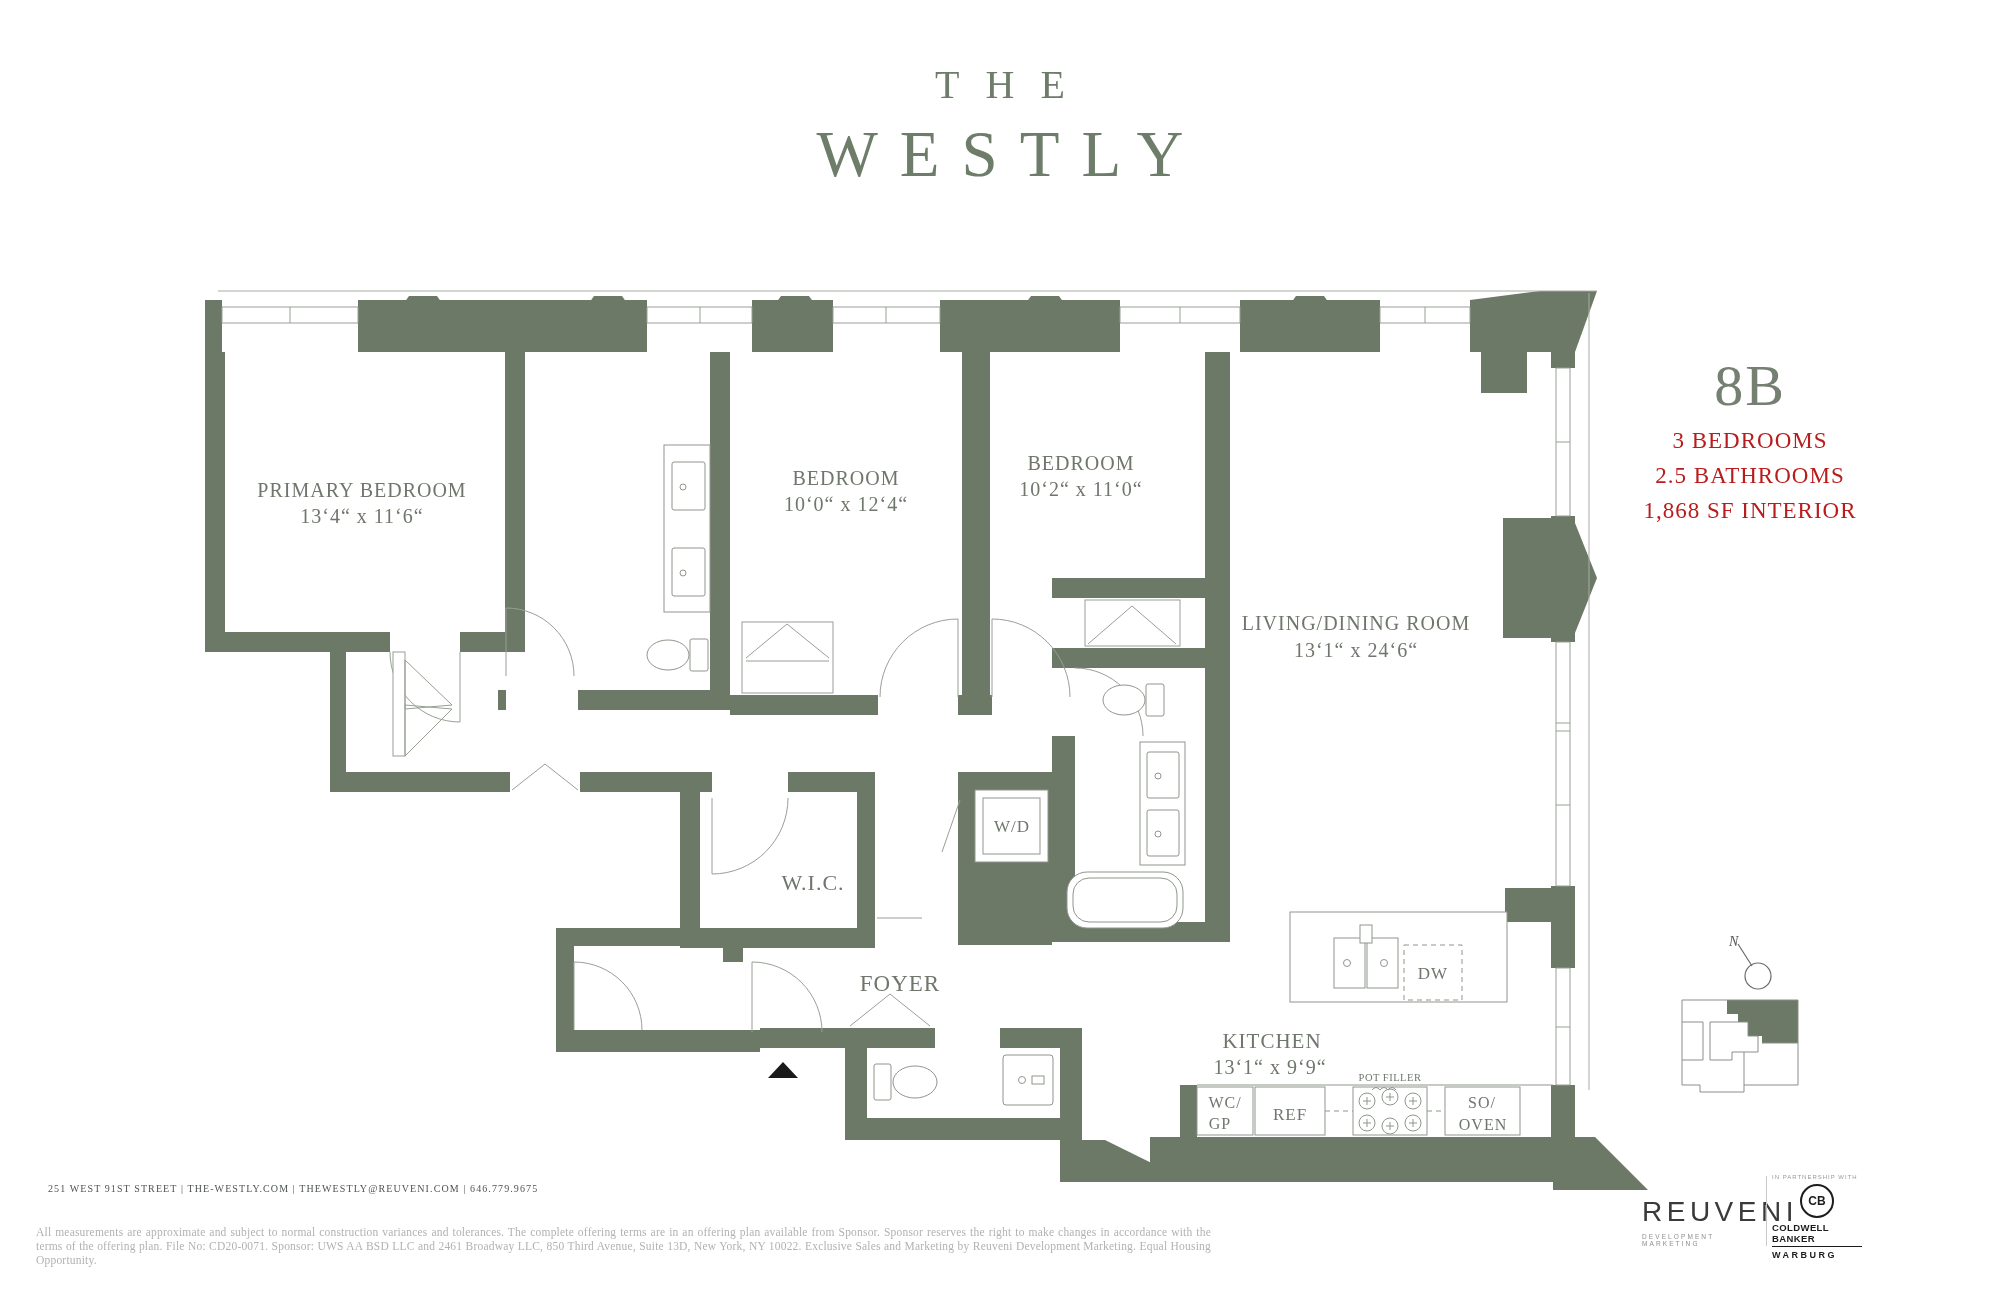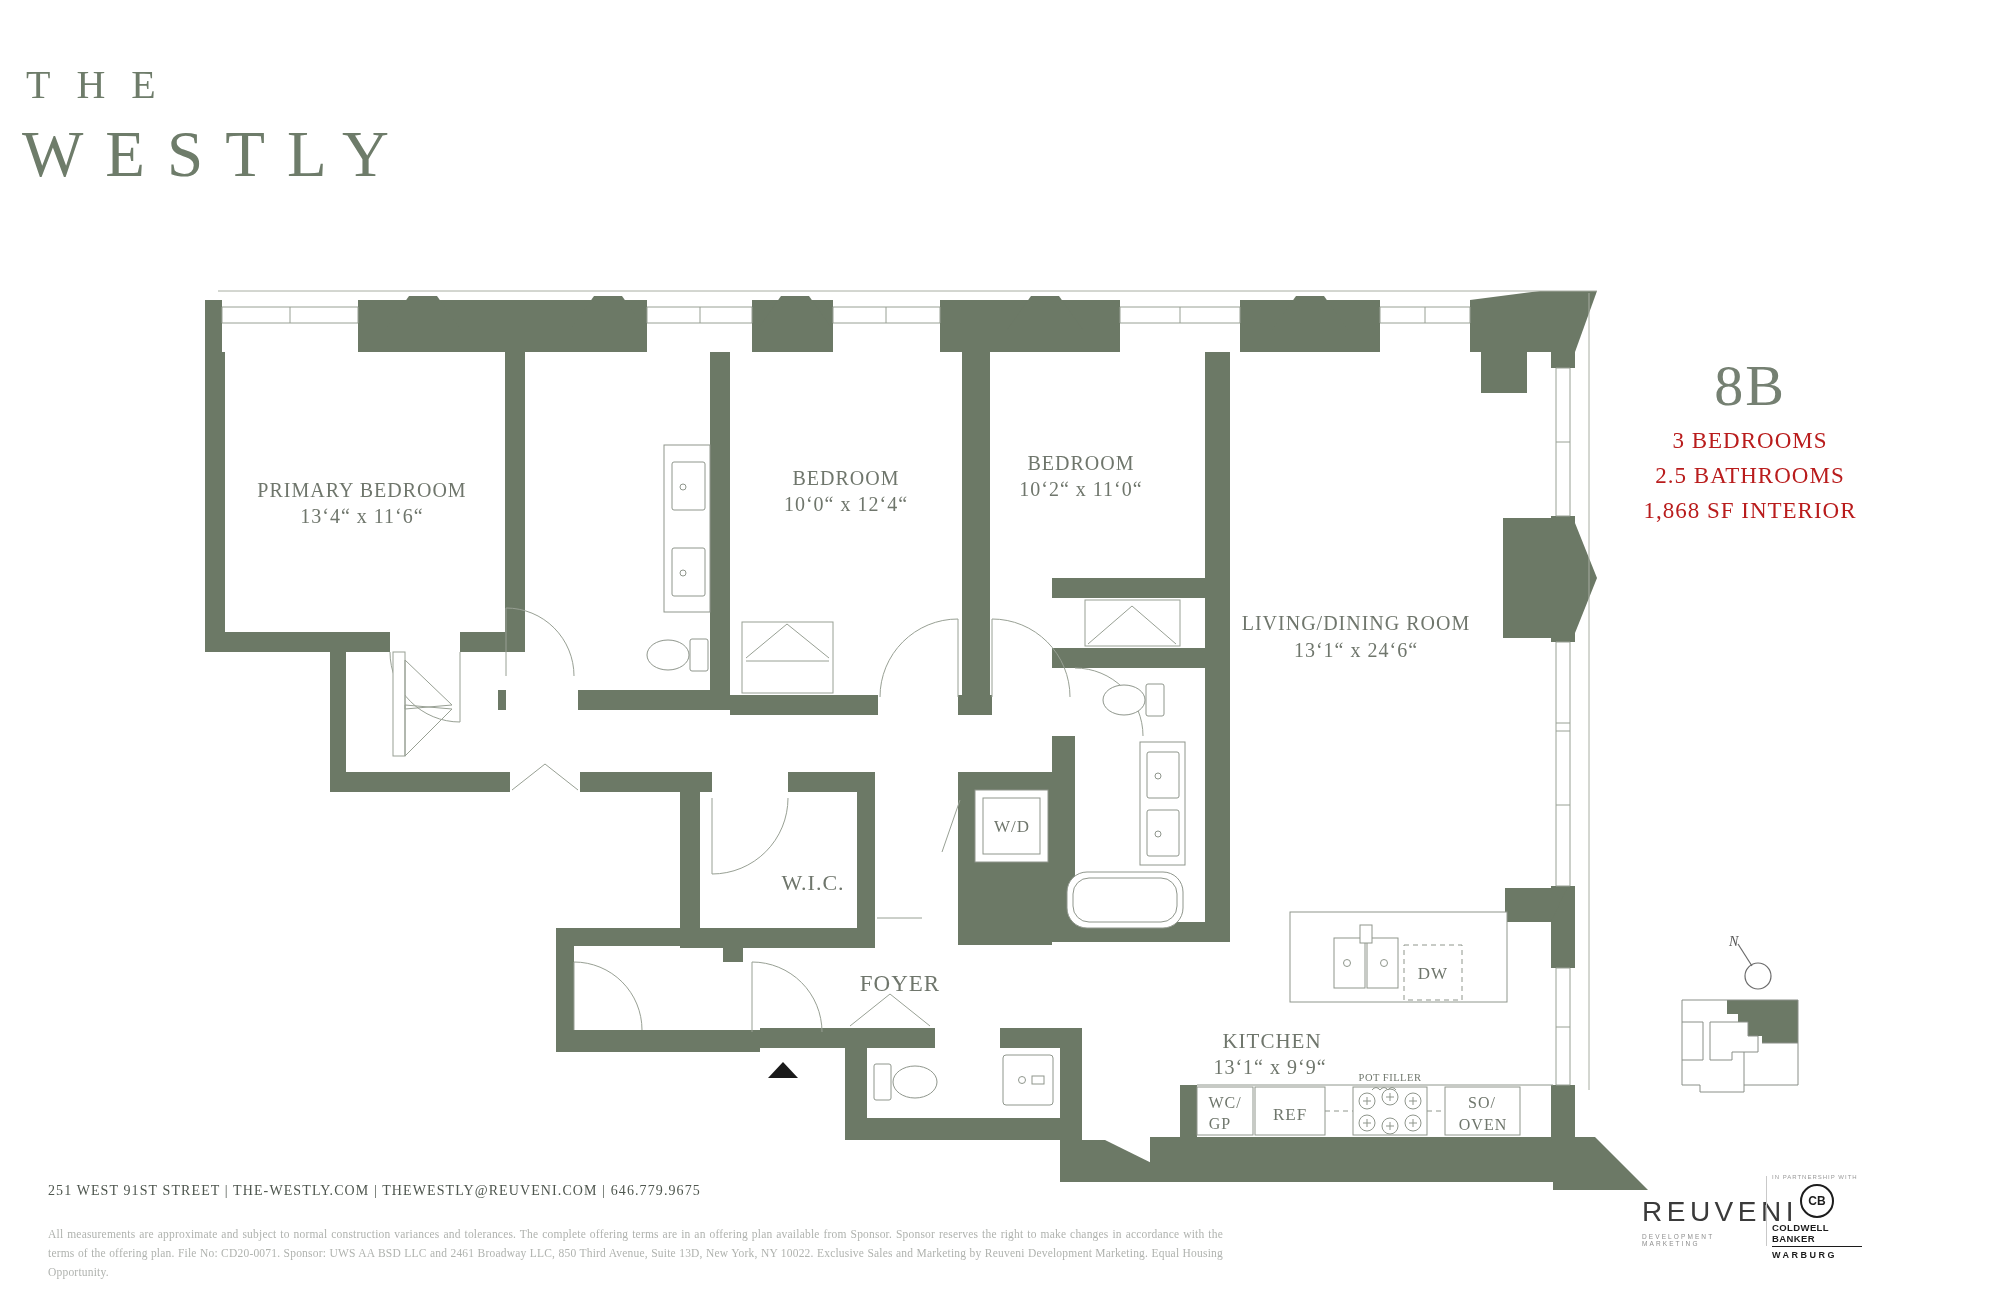--- a/index.html
+++ b/index.html
@@ -3,35 +3,35 @@
 <meta charset="utf-8">
 <style>
   :root{
     --wall:#6c7966; --line:#98a094; --label:#6f766c; --brand:#6e7c6a;
     --footer-text:#4e564e; --disclaimer:#b0b3af;
   }
   html,body{margin:0;padding:0;background:#fff;}
   #canvas{position:relative;width:2000px;height:1294px;background:#ffffff;overflow:hidden;
           font-family:"Liberation Serif",serif;}
   
-  .logo{position:absolute;left:0;top:62px;width:2000px;text-align:left;color:var(--brand);}
+  .logo{position:absolute;left:0;top:62px;width:2000px;text-align:center;color:var(--brand);}
   .logo .l1{font-size:40px;letter-spacing:26px;text-indent:26px;line-height:46px;}
   .logo .l2{font-size:65px;letter-spacing:22px;text-indent:22px;line-height:64px;margin-top:14px;}
   
   .unitinfo{position:absolute;left:1610px;top:352px;width:280px;text-align:center;color:#7b857a;}
   .unitinfo .num{font-size:58px;letter-spacing:2px;color:#758072;}
   .unitinfo .spec{font-size:23px;letter-spacing:1px;margin-top:9px;line-height:26px;color:#b91c1c;}
   .unitinfo .spec:first-of-type{margin-top:26px;}
   
   svg.plan{position:absolute;left:150px;top:230px;}
   
-  .contact{position:absolute;left:48px;top:1183px;font-size:14px;letter-spacing:1.1px;
+  .contact{position:absolute;left:48px;top:1183px;font-size:10px;letter-spacing:1.1px;
            color:var(--footer-text);}
-  .disclaimer{position:absolute;left:48px;top:1225px;width:1175px;font-size:11.5px;
-              line-height:19px;color:var(--disclaimer);text-align:justify;letter-spacing:.2px;}
+  .disclaimer{position:absolute;left:36px;top:1225px;width:1175px;font-size:11.5px;
+              line-height:14px;color:var(--disclaimer);text-align:justify;letter-spacing:.2px;}
   
   .reuveni{position:absolute;left:1642px;top:1196px;width:120px;text-align:left;
            font-family:"Liberation Sans",sans-serif;}
   .reuveni .main{font-size:28px;font-weight:400;letter-spacing:4.5px;color:#3a3a3a;text-align:center;}
   .reuveni .sub{font-size:6.5px;letter-spacing:2.1px;color:#8d8d8d;margin-top:5px;}
   .brand-divider{position:absolute;left:1766px;top:1176px;width:1px;height:70px;background:#c9c9c9;}
   .cbw{position:absolute;left:1772px;top:1174px;width:90px;text-align:left;
        font-family:"Liberation Sans",sans-serif;}
   .cbw .partner{font-size:6px;letter-spacing:1px;color:#9a9a9a;}
   .cbw .ring{width:30px;height:30px;border:2.2px solid #1c1c1c;border-radius:50%;

